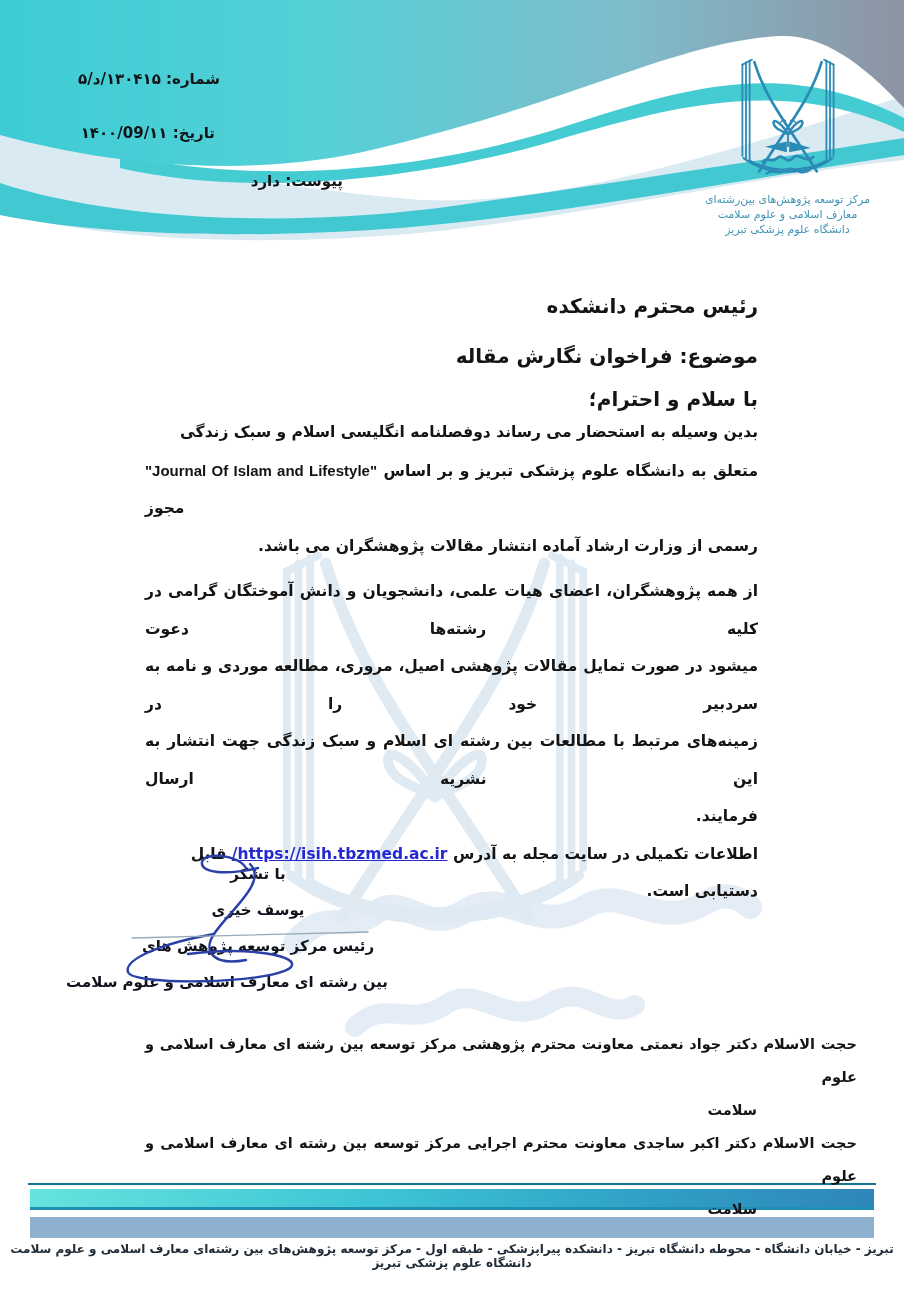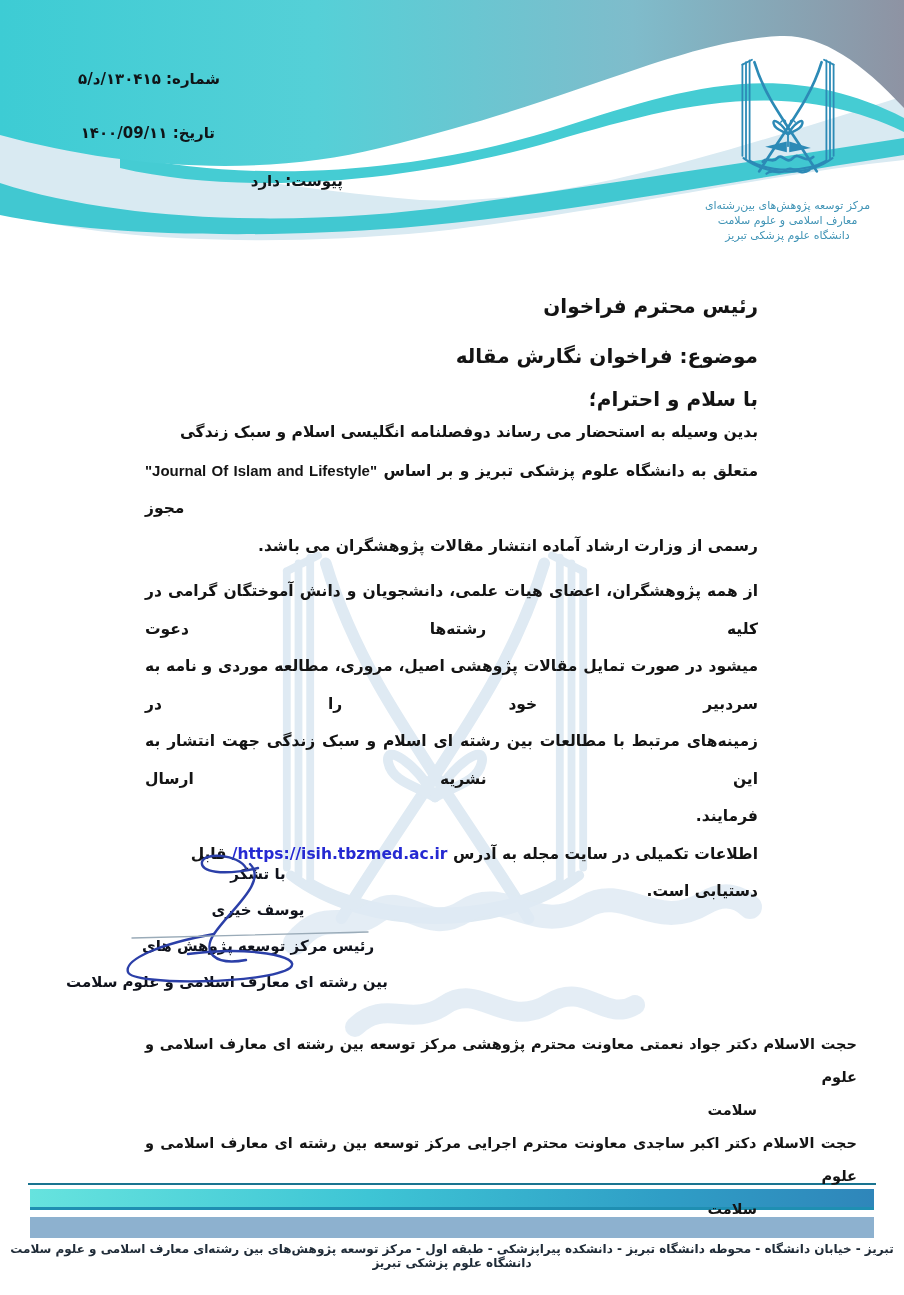--- a/index.html
+++ b/index.html
@@ -13,36 +13,36 @@
   
   .meta-line { position:absolute; direction:rtl; font-size:15px; font-weight:700; color:#101417; white-space:nowrap; z-index:5;margin-top:8px; }
   .meta-number { top:62px;  right:684px; }
   .meta-date   { top:116px; right:689px; }
   .meta-attach { top:164px; right:561px; }
   .ltr-val { direction:ltr; unicode-bidi:bidi-override; display:inline-block; }
 
   
   .logo-wrap { position:absolute; left:690px; top:50px; width:195px; z-index:5; text-align:center; }
   .logo-svg  { width:120px; height:142px; display:block; margin:0 auto; }
-  .logo-caption { margin-top:6px; direction:rtl; color:#3f93b5; font-size:11px; line-height:15px; font-weight:500; }
+  .logo-caption { direction:rtl; color:#3f93b5; font-size:11px; line-height:15px; font-weight:500; }
 
   
   .watermark-svg { position:absolute; left:205px; top:535px; width:570px; height:560px; z-index:1; }
 
   
   .letter { position:absolute; left:145px; top:292px; width:613px; direction:rtl; color:#141414; z-index:4; }
   .recipient { font-size:20px; font-weight:700; line-height:28px; }
   .subject   { font-size:20px; font-weight:700; line-height:28px; margin-top:22px; }
   .salutation{ font-size:20px; font-weight:700; line-height:30px; margin-top:14px; }
   .bline { font-size:15.5px; font-weight:700; line-height:37.5px; }
   .jl    { text-align:justify; text-align-last:justify; }
   .mixed-line { direction:ltr; }
   .en-journal { font-family:"Liberation Sans", sans-serif; font-weight:700; font-size:15px; }
   .gap-s { margin-top:8px; }
-  .url-link { color:#2529d2; font-weight:700; cursor:pointer; }
+  .url-link { color:#2529d2; text-decoration:underline; font-weight:700; cursor:pointer; }
 
   
   .signature { position:absolute; left:128px; top:856px; width:260px; text-align:center; direction:rtl; color:#10131c; z-index:4; }
   .sig-line { font-size:15px; font-weight:700; line-height:36px; white-space:nowrap; }
   .sig-scribble { position:absolute; left:118px; top:848px; width:290px; height:155px; z-index:5; pointer-events:none; }
 
   
   .cc { position:absolute; left:145px; top:1028px; width:712px; direction:rtl; color:#141414; z-index:4; }
   .cc-label { font-size:14px; font-weight:700; line-height:30px; }
   .cc-l1 { font-size:14.5px; font-weight:700; line-height:33px; text-align:justify; text-align-last:justify; }
@@ -145,21 +145,21 @@
       <path d="M100,132 C110,114 126,104 124,114 C122,124 110,126 100,132" stroke-width="5"></path>
       <path d="M36,176 C70,196 130,196 164,176" stroke-width="5"></path>
       <path d="M26,172 C65,202 135,202 174,172" stroke-width="5"></path>
     </g>
 
     <path d="M90,408 C120,370 140,400 170,378 C200,356 220,402 260,376 C300,350 330,402 380,372 C420,348 450,398 500,368 C520,356 535,362 545,372" stroke-width="24" opacity="0.85"></path>
     <path d="M150,492 C180,462 205,494 240,470 C275,446 300,496 345,468 C380,446 400,488 430,470" stroke-width="20" opacity="0.85"></path>
   </svg>
 
   <div class="letter">
-    <div class="recipient">رئیس محترم فراخوان</div>
+    <div class="recipient">رئیس محترم دانشکده</div>
     <div class="subject">موضوع: فراخوان نگارش مقاله</div>
     <div class="salutation">با سلام و احترام؛</div>
 
     <div class="bline">بدین وسیله به استحضار می رساند دوفصلنامه انگلیسی اسلام و سبک زندگی</div>
 
     <div class="bline jl mixed-line">
       <span class="en-journal">"Journal Of Islam and Lifestyle"</span>
       <span>متعلق به دانشگاه علوم پزشکی تبریز و بر اساس مجوز</span>
     </div>
     <div class="bline">رسمی از وزارت ارشاد آماده انتشار مقالات پژوهشگران می باشد.</div>

